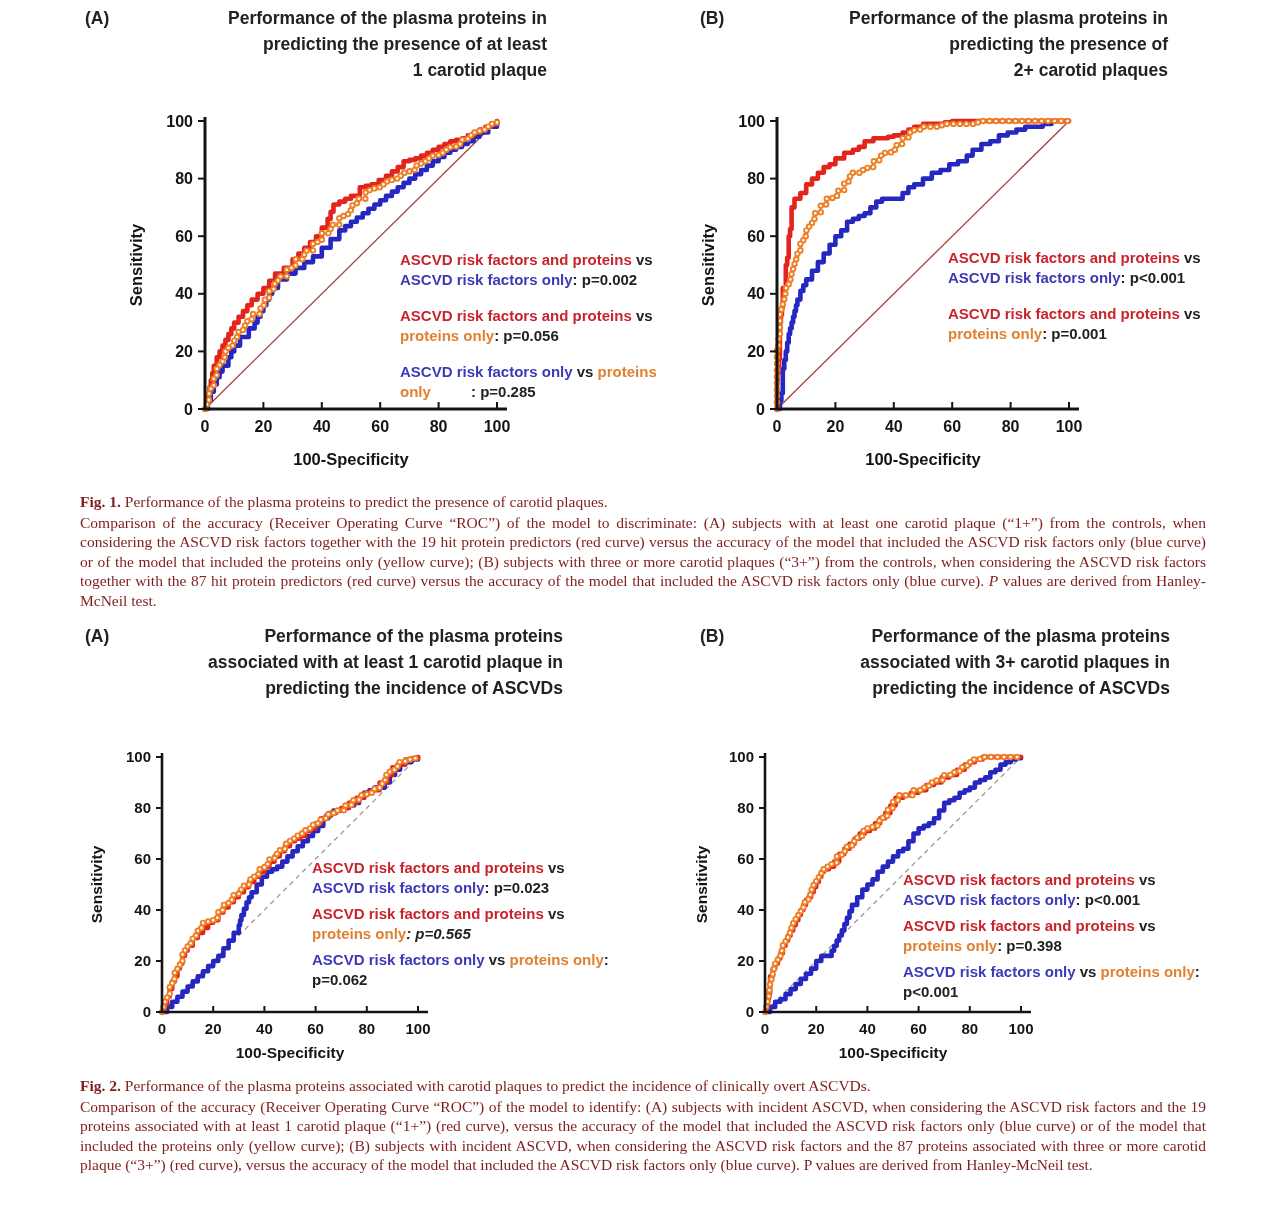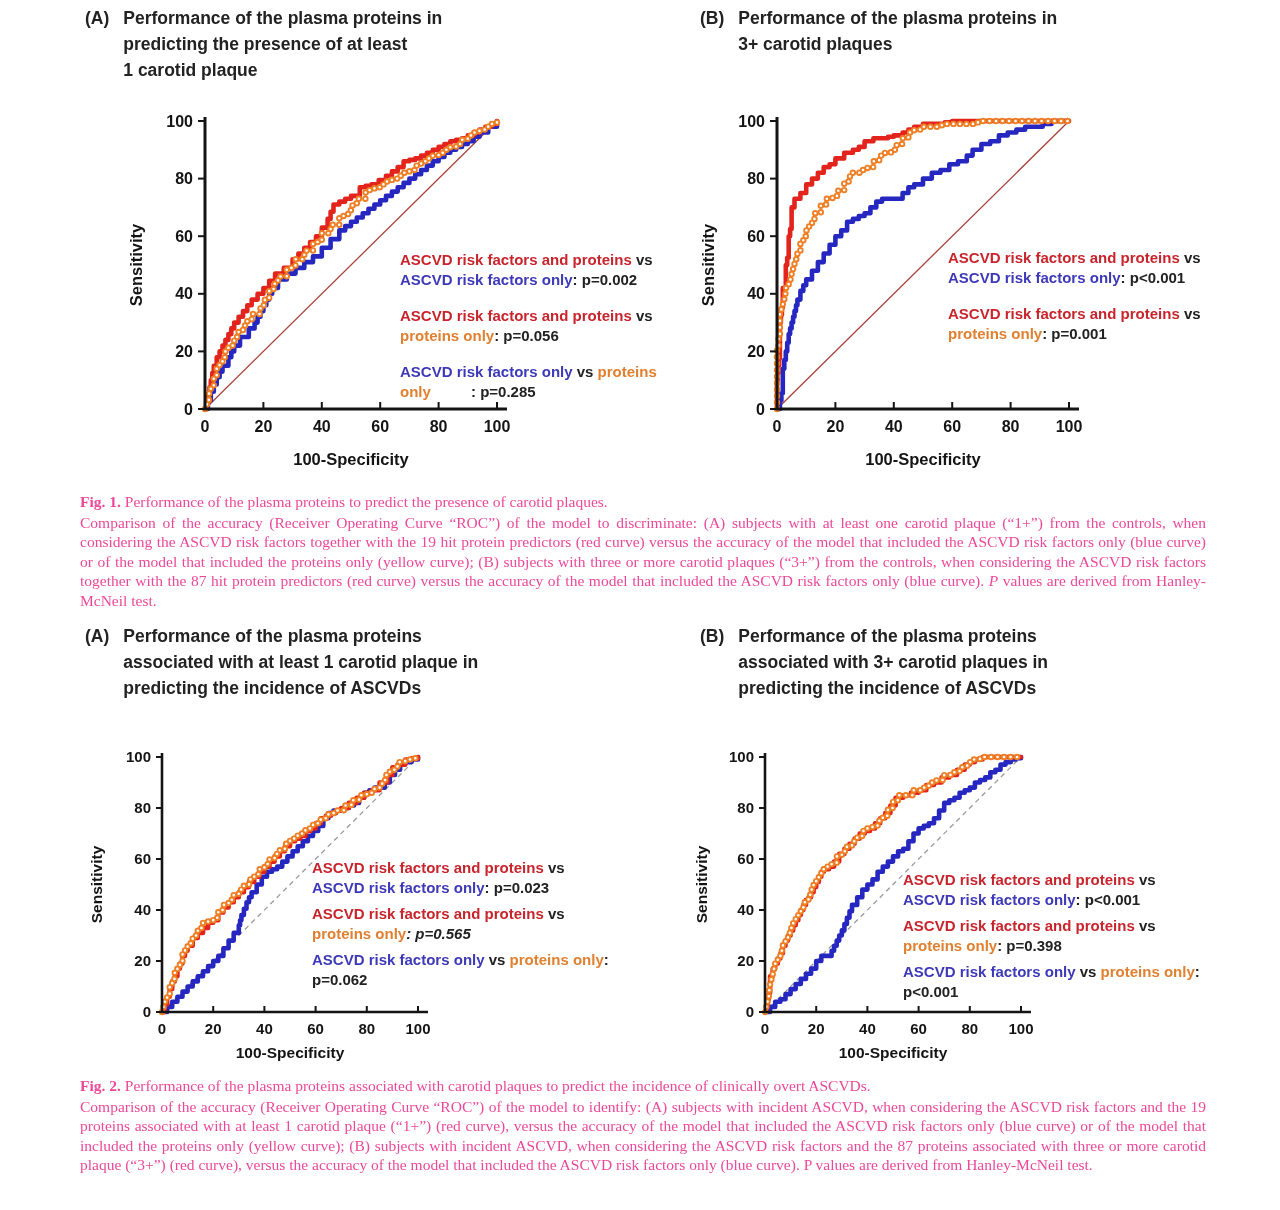--- a/index.html
+++ b/index.html
@@ -1,30 +1,30 @@
 <!DOCTYPE html>
 <html><head>
 <meta charset="utf-8">
 <style>
   html,body{margin:0;padding:0;background:#ffffff;}
   body{width:1280px;height:1210px;font-family:"Liberation Sans",sans-serif;color:#111;}
   #page{position:relative;width:1280px;height:1210px;background:#fff;overflow:hidden;}
 
   .panel-title{position:absolute;display:flex;align-items:flex-start;font-weight:700;font-size:17.5px;line-height:26px;color:#222;}
   .panel-title .plabel{flex:0 0 auto;margin-right:14px;}
-  .panel-title .tlines{flex:1 1 auto;text-align:left;}
+  .panel-title .tlines{flex:1 1 auto;text-align:right;}
 
   .roc-svg{position:absolute;}
   svg text{font-family:"Liberation Sans",sans-serif;fill:#141414;}
 
   .legend{position:absolute;font-weight:700;font-size:15px;line-height:20px;}
   .legend .entry{margin:0 0 16px 0;}
   .legend.tight .entry{margin:0 0 6px 0;}
 
-  .caption{position:absolute;font-family:"Liberation Serif",serif;font-size:15.5px;line-height:19.6px;color:#ec4899;text-align:justify;}
+  .caption{position:absolute;font-family:"Liberation Serif",serif;font-size:15.5px;line-height:19.6px;color:#7f1d1d;text-align:justify;}
   .caption .cap-label{font-weight:700;}
   .caption .cap-head{margin:0 0 1px 0;}
   .caption .it{font-style:italic;}
 </style>
 </head>
 <body>
 
 <div id="page">
 
   <div class="panel-title" style="left:85px;top:5px;width:462px;">
@@ -32,21 +32,22 @@
     <div class="tlines">
         <div>Performance of the plasma proteins in</div>
         <div>predicting the presence of at least</div>
         <div>1 carotid plaque</div>
       </div>
   </div>
   <div class="panel-title" style="left:700px;top:5px;width:468px;">
     <span class="plabel">(B)</span>
     <div class="tlines">
         <div>Performance of the plasma proteins in</div>
-        <div>3+ carotid plaques</div>
+        <div>predicting the presence of</div>
+        <div>2+ carotid plaques</div>
       </div>
   </div>
 
   <svg class="roc-svg" style="left:120px;top:93px;" width="560" height="392">
       <line x1="85" y1="316" x2="377" y2="28" stroke-width="1.3" stroke="#a8423a"></line>
       <path d="M 85.0 316.0 L 87.9 316.0 L 87.9 307.4 L 90.8 307.4 L 90.8 298.7 L 93.8 298.7 L 93.8 291.5 L 96.7 291.5 L 96.7 284.3 L 99.6 284.3 L 99.6 278.6 L 102.5 278.6 L 102.5 272.8 L 108.4 272.8 L 108.4 264.2 L 111.3 264.2 L 111.3 258.4 L 114.2 258.4 L 114.2 252.6 L 120.0 252.6 L 120.0 244.0 L 128.8 244.0 L 128.8 235.4 L 134.6 235.4 L 134.6 229.6 L 137.6 229.6 L 137.6 223.8 L 140.5 223.8 L 140.5 218.1 L 143.4 218.1 L 143.4 212.3 L 146.3 212.3 L 146.3 206.6 L 149.2 206.6 L 149.2 200.8 L 152.2 200.8 L 152.2 195.0 L 158.0 195.0 L 158.0 186.4 L 166.8 186.4 L 166.8 180.6 L 175.5 180.6 L 175.5 174.9 L 184.3 174.9 L 184.3 169.1 L 193.0 169.1 L 193.0 163.4 L 201.8 163.4 L 201.8 154.7 L 210.6 154.7 L 210.6 146.1 L 219.3 146.1 L 219.3 137.4 L 225.2 137.4 L 225.2 133.1 L 231.0 133.1 L 231.0 128.8 L 236.8 128.8 L 236.8 124.5 L 242.7 124.5 L 242.7 120.2 L 248.5 120.2 L 248.5 115.8 L 254.4 115.8 L 254.4 111.5 L 260.2 111.5 L 260.2 107.2 L 266.0 107.2 L 266.0 102.9 L 271.9 102.9 L 271.9 98.6 L 277.7 98.6 L 277.7 94.2 L 283.6 94.2 L 283.6 89.9 L 289.4 89.9 L 289.4 85.6 L 295.2 85.6 L 295.2 81.3 L 301.1 81.3 L 301.1 77.0 L 306.9 77.0 L 306.9 72.6 L 312.8 72.6 L 312.8 68.3 L 318.6 68.3 L 318.6 64.0 L 324.4 64.0 L 324.4 59.7 L 330.3 59.7 L 330.3 56.8 L 336.1 56.8 L 336.1 53.9 L 342.0 53.9 L 342.0 51.0 L 347.8 51.0 L 347.8 48.2 L 353.6 48.2 L 353.6 43.8 L 359.5 43.8 L 359.5 39.5 L 368.2 39.5 L 368.2 33.8 L 377.0 33.8 L 377.0 28.0" fill="none" stroke="#2527c0" stroke-width="4.6" stroke-linejoin="round" stroke-linecap="round"></path>
       <path d="M 85.0 316.0 L 86.5 316.0 L 86.5 308.8 L 87.9 308.8 L 87.9 301.6 L 89.4 301.6 L 89.4 294.4 L 90.8 294.4 L 90.8 287.2 L 92.3 287.2 L 92.3 280.0 L 93.8 280.0 L 93.8 272.8 L 96.7 272.8 L 96.7 264.2 L 99.6 264.2 L 99.6 258.4 L 102.5 258.4 L 102.5 252.6 L 105.4 252.6 L 105.4 246.9 L 108.4 246.9 L 108.4 241.1 L 111.3 241.1 L 111.3 235.4 L 114.2 235.4 L 114.2 229.6 L 118.6 229.6 L 118.6 223.8 L 123.0 223.8 L 123.0 218.1 L 127.3 218.1 L 127.3 212.3 L 131.7 212.3 L 131.7 206.6 L 137.6 206.6 L 137.6 200.8 L 143.4 200.8 L 143.4 195.0 L 149.2 195.0 L 149.2 187.8 L 155.1 187.8 L 155.1 180.6 L 163.8 180.6 L 163.8 174.9 L 172.6 174.9 L 172.6 166.2 L 178.4 166.2 L 178.4 160.5 L 184.3 160.5 L 184.3 154.7 L 190.1 154.7 L 190.1 149.0 L 196.0 149.0 L 196.0 143.2 L 201.8 143.2 L 201.8 134.6 L 207.6 134.6 L 207.6 125.9 L 210.6 125.9 L 210.6 118.7 L 213.5 118.7 L 213.5 111.5 L 219.3 111.5 L 219.3 108.6 L 225.2 108.6 L 225.2 105.8 L 231.0 105.8 L 231.0 102.9 L 239.8 102.9 L 239.8 94.2 L 245.6 94.2 L 245.6 92.8 L 251.4 92.8 L 251.4 91.4 L 258.7 91.4 L 258.7 87.0 L 266.0 87.0 L 266.0 82.7 L 271.9 82.7 L 271.9 78.4 L 277.7 78.4 L 277.7 74.1 L 283.6 74.1 L 283.6 68.3 L 289.4 68.3 L 289.4 66.9 L 295.2 66.9 L 295.2 65.4 L 301.1 65.4 L 301.1 62.6 L 306.9 62.6 L 306.9 59.7 L 312.8 59.7 L 312.8 56.8 L 318.6 56.8 L 318.6 53.9 L 324.4 53.9 L 324.4 51.0 L 330.3 51.0 L 330.3 48.2 L 336.1 48.2 L 336.1 46.7 L 342.0 46.7 L 342.0 45.3 L 347.8 45.3 L 347.8 42.4 L 353.6 42.4 L 353.6 39.5 L 359.5 39.5 L 359.5 36.6 L 365.3 36.6 L 365.3 33.8 L 371.2 33.8 L 371.2 30.9 L 377.0 30.9 L 377.0 28.0" fill="none" stroke="#e2241c" stroke-width="4.6" stroke-linejoin="round" stroke-linecap="round"></path>
       <path d="M 85.0 316.0 L 86.9 316.0 L 86.9 308.3 L 88.9 308.3 L 88.9 300.6 L 90.8 300.6 L 90.8 293.0 L 93.8 293.0 L 93.8 284.3 L 96.7 284.3 L 96.7 275.7 L 99.6 275.7 L 99.6 269.9 L 102.5 269.9 L 102.5 264.2 L 105.4 264.2 L 105.4 258.4 L 108.4 258.4 L 108.4 252.6 L 114.2 252.6 L 114.2 244.0 L 118.6 244.0 L 118.6 238.2 L 123.0 238.2 L 123.0 232.5 L 127.3 232.5 L 127.3 226.7 L 131.7 226.7 L 131.7 221.0 L 140.5 221.0 L 140.5 212.3 L 144.9 212.3 L 144.9 205.1 L 149.2 205.1 L 149.2 197.9 L 153.6 197.9 L 153.6 190.7 L 158.0 190.7 L 158.0 183.5 L 166.8 183.5 L 166.8 174.9 L 175.5 174.9 L 175.5 166.2 L 184.3 166.2 L 184.3 157.6 L 193.0 157.6 L 193.0 149.0 L 201.8 149.0 L 201.8 140.3 L 210.6 140.3 L 210.6 131.7 L 219.3 131.7 L 219.3 123.0 L 228.1 123.0 L 228.1 117.3 L 232.5 117.3 L 232.5 111.5 L 236.8 111.5 L 236.8 105.8 L 245.6 105.8 L 245.6 97.1 L 254.4 97.1 L 254.4 94.2 L 260.2 94.2 L 260.2 91.4 L 266.0 91.4 L 266.0 88.5 L 271.9 88.5 L 271.9 85.6 L 277.7 85.6 L 277.7 82.7 L 283.6 82.7 L 283.6 79.8 L 289.4 79.8 L 289.4 77.0 L 295.2 77.0 L 295.2 72.6 L 301.1 72.6 L 301.1 68.3 L 306.9 68.3 L 306.9 65.4 L 312.8 65.4 L 312.8 62.6 L 318.6 62.6 L 318.6 59.7 L 324.4 59.7 L 324.4 56.8 L 330.3 56.8 L 330.3 53.9 L 336.1 53.9 L 336.1 51.0 L 342.0 51.0 L 342.0 46.7 L 347.8 46.7 L 347.8 42.4 L 353.6 42.4 L 353.6 39.5 L 359.5 39.5 L 359.5 36.6 L 368.2 36.6 L 368.2 30.9 L 377.0 30.9 L 377.0 28.0" fill="none" stroke="#ee7f25" stroke-width="6.4" stroke-dasharray="0.1 6.4" stroke-linecap="round"></path>
       <path d="M 85.0 316.0 L 86.9 316.0 L 86.9 308.3 L 88.9 308.3 L 88.9 300.6 L 90.8 300.6 L 90.8 293.0 L 93.8 293.0 L 93.8 284.3 L 96.7 284.3 L 96.7 275.7 L 99.6 275.7 L 99.6 269.9 L 102.5 269.9 L 102.5 264.2 L 105.4 264.2 L 105.4 258.4 L 108.4 258.4 L 108.4 252.6 L 114.2 252.6 L 114.2 244.0 L 118.6 244.0 L 118.6 238.2 L 123.0 238.2 L 123.0 232.5 L 127.3 232.5 L 127.3 226.7 L 131.7 226.7 L 131.7 221.0 L 140.5 221.0 L 140.5 212.3 L 144.9 212.3 L 144.9 205.1 L 149.2 205.1 L 149.2 197.9 L 153.6 197.9 L 153.6 190.7 L 158.0 190.7 L 158.0 183.5 L 166.8 183.5 L 166.8 174.9 L 175.5 174.9 L 175.5 166.2 L 184.3 166.2 L 184.3 157.6 L 193.0 157.6 L 193.0 149.0 L 201.8 149.0 L 201.8 140.3 L 210.6 140.3 L 210.6 131.7 L 219.3 131.7 L 219.3 123.0 L 228.1 123.0 L 228.1 117.3 L 232.5 117.3 L 232.5 111.5 L 236.8 111.5 L 236.8 105.8 L 245.6 105.8 L 245.6 97.1 L 254.4 97.1 L 254.4 94.2 L 260.2 94.2 L 260.2 91.4 L 266.0 91.4 L 266.0 88.5 L 271.9 88.5 L 271.9 85.6 L 277.7 85.6 L 277.7 82.7 L 283.6 82.7 L 283.6 79.8 L 289.4 79.8 L 289.4 77.0 L 295.2 77.0 L 295.2 72.6 L 301.1 72.6 L 301.1 68.3 L 306.9 68.3 L 306.9 65.4 L 312.8 65.4 L 312.8 62.6 L 318.6 62.6 L 318.6 59.7 L 324.4 59.7 L 324.4 56.8 L 330.3 56.8 L 330.3 53.9 L 336.1 53.9 L 336.1 51.0 L 342.0 51.0 L 342.0 46.7 L 347.8 46.7 L 347.8 42.4 L 353.6 42.4 L 353.6 39.5 L 359.5 39.5 L 359.5 36.6 L 368.2 36.6 L 368.2 30.9 L 377.0 30.9 L 377.0 28.0" fill="none" stroke="#ffffff" stroke-width="2.6" stroke-dasharray="0.1 6.4" stroke-linecap="round"></path>
       <path d="M 85 24 L 85 316 L 387 316" fill="none" stroke="#141414" stroke-width="3"></path>

